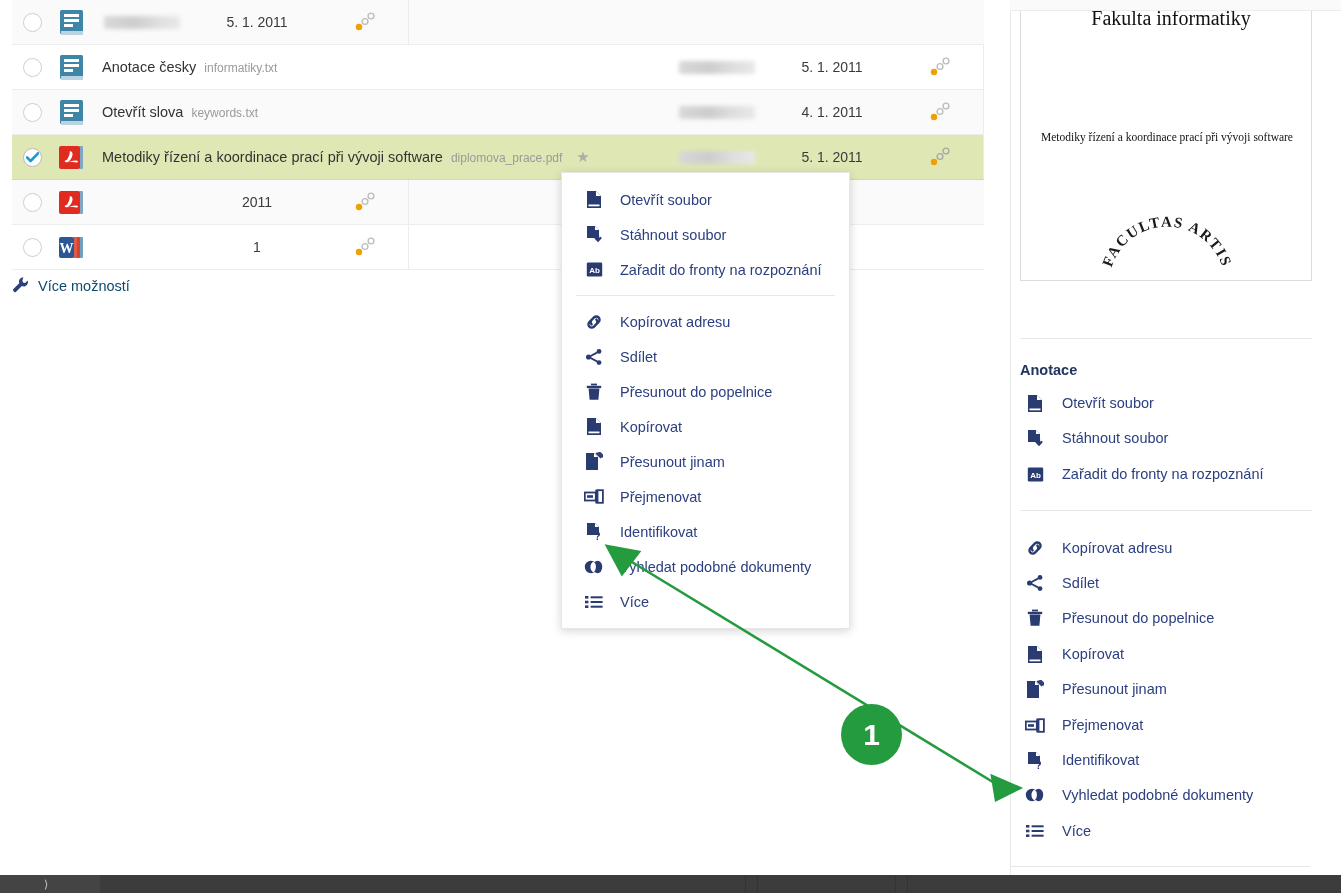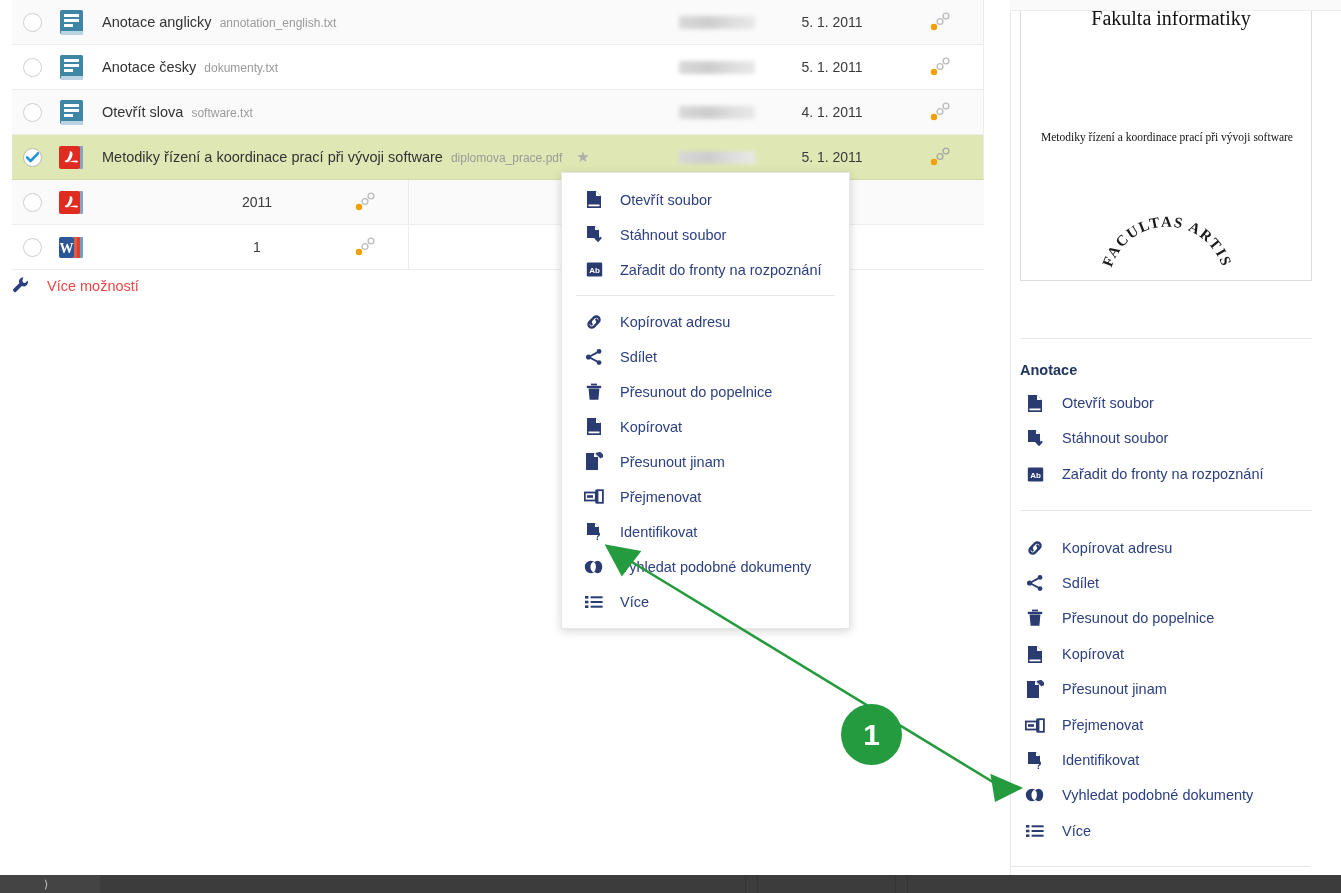--- a/index.html
+++ b/index.html
@@ -49,22 +49,22 @@
   }
   .size-cell .redact { width:76px; }
   .date-cell {
     width:130px; text-align:center; font-size:14px; color:#3a3a3a;
   }
   .dots-cell { width:86px; display:flex; justify-content:center; align-items:center; }
   .right-gutter { width:1px; background:#ececec; align-self:stretch; }
 
   .more-opts {
     position:absolute; left:12px; top:276px;
-    display:flex; align-items:center; gap:18px;
-    font-size:14.5px; color:#ef4444; cursor:pointer;
+    display:flex; align-items:center; gap:9px;
+    font-size:14.5px; color:#0c4a6e; cursor:pointer;
   }
 
   
   .ctxmenu {
     position:absolute; left:561px; top:172px; width:289px;
     background:#ffffff; border:1px solid #e6e6e6;
     box-shadow:0 2px 9px rgba(0,0,0,0.17);
     padding:9px 0 9px 0; z-index:40;
   }
   .ctx-item {
@@ -143,24 +143,20 @@
         <div class="cb"></div>
       </div>
       <div class="icon-cell">
         <svg width="26" height="30" viewBox="0 0 26 30">
             <rect x="1" y="3" width="23" height="24" rx="1.5" fill="#3e85a6"></rect>
             <rect x="2" y="24" width="22" height="4" fill="#b9d3e2"></rect>
             <rect x="5" y="7" width="15" height="3" fill="#fff"></rect>
             <rect x="5" y="12" width="15" height="3" fill="#fff"></rect>
             <rect x="5" y="17" width="9" height="3" fill="#fff"></rect>
           </svg>
-      </div>
-      <div class="name-cell">
-        <span class="fname">Anotace anglicky</span>
-        <span class="fsys">annotation_english.txt</span>
       </div>
       <div class="size-cell">
           <span class="redact"></span>
         </div>
       <div class="date-cell">5. 1. 2011</div>
       <div class="dots-cell">
         <svg width="22" height="22" viewBox="0 0 22 22">
             <circle cx="5" cy="16" r="3.2" fill="#f0a000"></circle>
             <circle cx="11" cy="10.5" r="2.9" fill="none" stroke="#bdbdbd" stroke-width="1.4"></circle>
             <circle cx="17" cy="5" r="2.9" fill="none" stroke="#bdbdbd" stroke-width="1.4"></circle>
@@ -177,21 +173,21 @@
         <svg width="26" height="30" viewBox="0 0 26 30">
             <rect x="1" y="3" width="23" height="24" rx="1.5" fill="#3e85a6"></rect>
             <rect x="2" y="24" width="22" height="4" fill="#b9d3e2"></rect>
             <rect x="5" y="7" width="15" height="3" fill="#fff"></rect>
             <rect x="5" y="12" width="15" height="3" fill="#fff"></rect>
             <rect x="5" y="17" width="9" height="3" fill="#fff"></rect>
           </svg>
       </div>
       <div class="name-cell">
         <span class="fname">Anotace česky</span>
-        <span class="fsys">dokumenty.txt</span>
+        <span class="fsys">informatiky.txt</span>
       </div>
       <div class="size-cell">
           <span class="redact"></span>
         </div>
       <div class="date-cell">5. 1. 2011</div>
       <div class="dots-cell">
         <svg width="22" height="22" viewBox="0 0 22 22">
             <circle cx="5" cy="16" r="3.2" fill="#f0a000"></circle>
             <circle cx="11" cy="10.5" r="2.9" fill="none" stroke="#bdbdbd" stroke-width="1.4"></circle>
             <circle cx="17" cy="5" r="2.9" fill="none" stroke="#bdbdbd" stroke-width="1.4"></circle>
@@ -208,21 +204,21 @@
         <svg width="26" height="30" viewBox="0 0 26 30">
             <rect x="1" y="3" width="23" height="24" rx="1.5" fill="#3e85a6"></rect>
             <rect x="2" y="24" width="22" height="4" fill="#b9d3e2"></rect>
             <rect x="5" y="7" width="15" height="3" fill="#fff"></rect>
             <rect x="5" y="12" width="15" height="3" fill="#fff"></rect>
             <rect x="5" y="17" width="9" height="3" fill="#fff"></rect>
           </svg>
       </div>
       <div class="name-cell">
         <span class="fname">Otevřít slova</span>
-        <span class="fsys">software.txt</span>
+        <span class="fsys">keywords.txt</span>
       </div>
       <div class="size-cell">
           <span class="redact"></span>
         </div>
       <div class="date-cell">4. 1. 2011</div>
       <div class="dots-cell">
         <svg width="22" height="22" viewBox="0 0 22 22">
             <circle cx="5" cy="16" r="3.2" fill="#f0a000"></circle>
             <circle cx="11" cy="10.5" r="2.9" fill="none" stroke="#bdbdbd" stroke-width="1.4"></circle>
             <circle cx="17" cy="5" r="2.9" fill="none" stroke="#bdbdbd" stroke-width="1.4"></circle>

